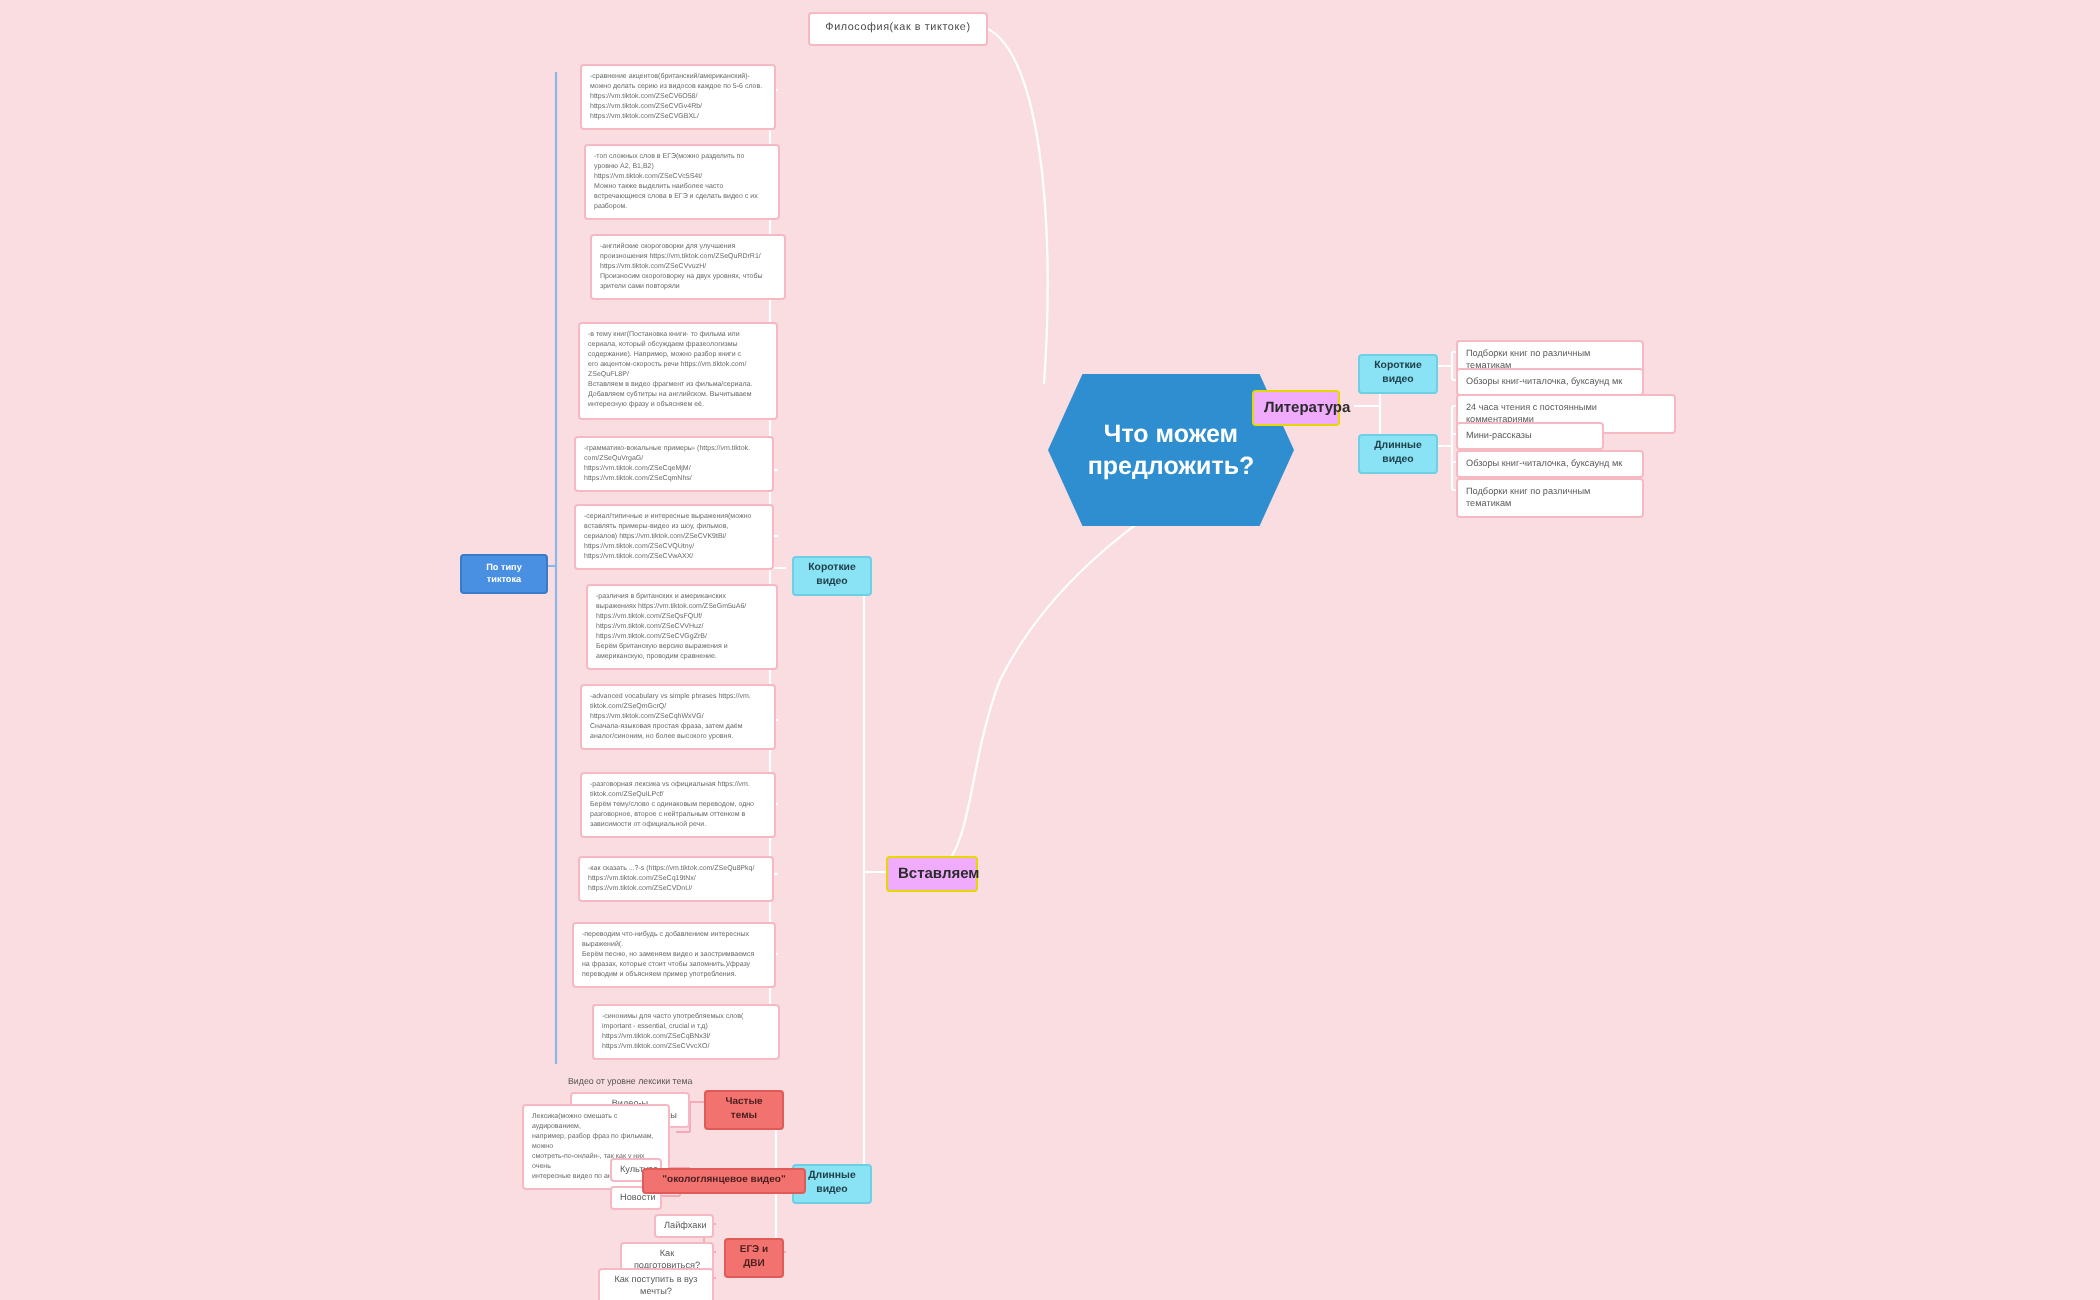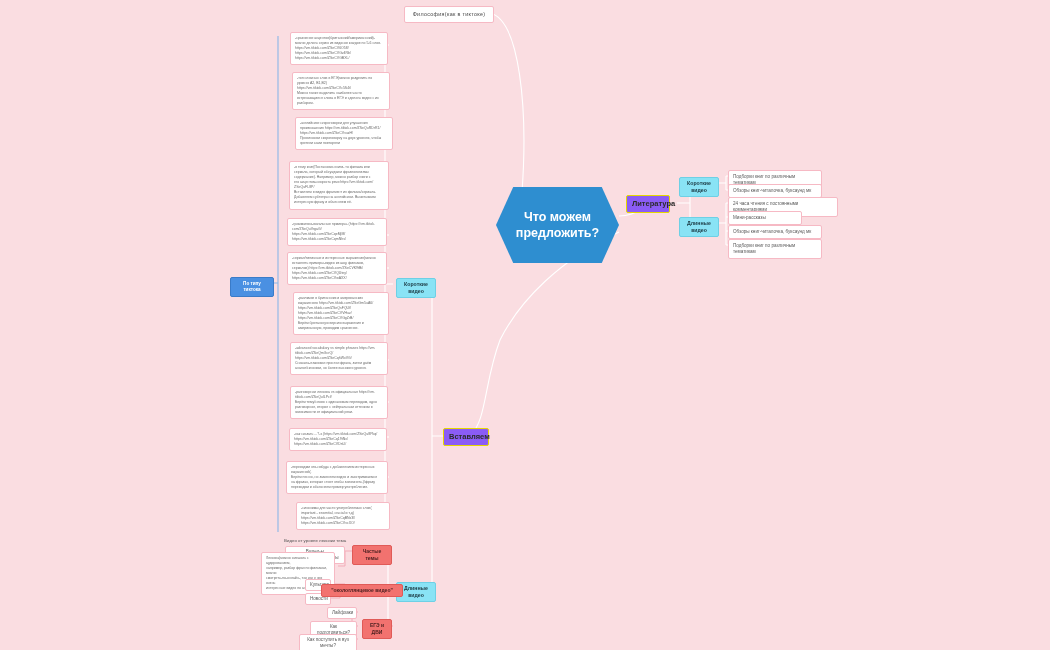--- a/index.html
+++ b/index.html
@@ -26,38 +26,38 @@
     border: 1px solid #f6b9c4;
     border-radius: 2px;
     color: #4a4a4a;
     line-height: 1.35;
     padding: 2px 4px;
     white-space: pre-line;
   }
   
   .root {
     position: absolute;
-    left: 496px; top: 187px;
+    left: 524px; top: 187px;
     width: 123px; height: 76px;
     background: #2e8ed0;
     color: #ffffff;
     font-size: 12.5px;
     font-weight: bold;
     display: flex;
     align-items: center;
     justify-content: center;
     text-align: center;
     line-height: 1.3;
     clip-path: polygon(14% 0%, 86% 0%, 100% 50%, 86% 100%, 14% 100%, 0% 50%);
     border: none;
     border-radius: 0;
     padding: 0;
   }
   .yellow {
-    background: #8b5cf6;
+    background: #f0abfc;
     border: 1px solid #e4d800;
     color: #2b2b2b;
     font-size: 7.5px;
     font-weight: bold;
     text-align: right;
     padding: 3px 5px;
   }
   .cyan {
     background: #89e3f5;
     border: 1px solid #6ed0e5;

